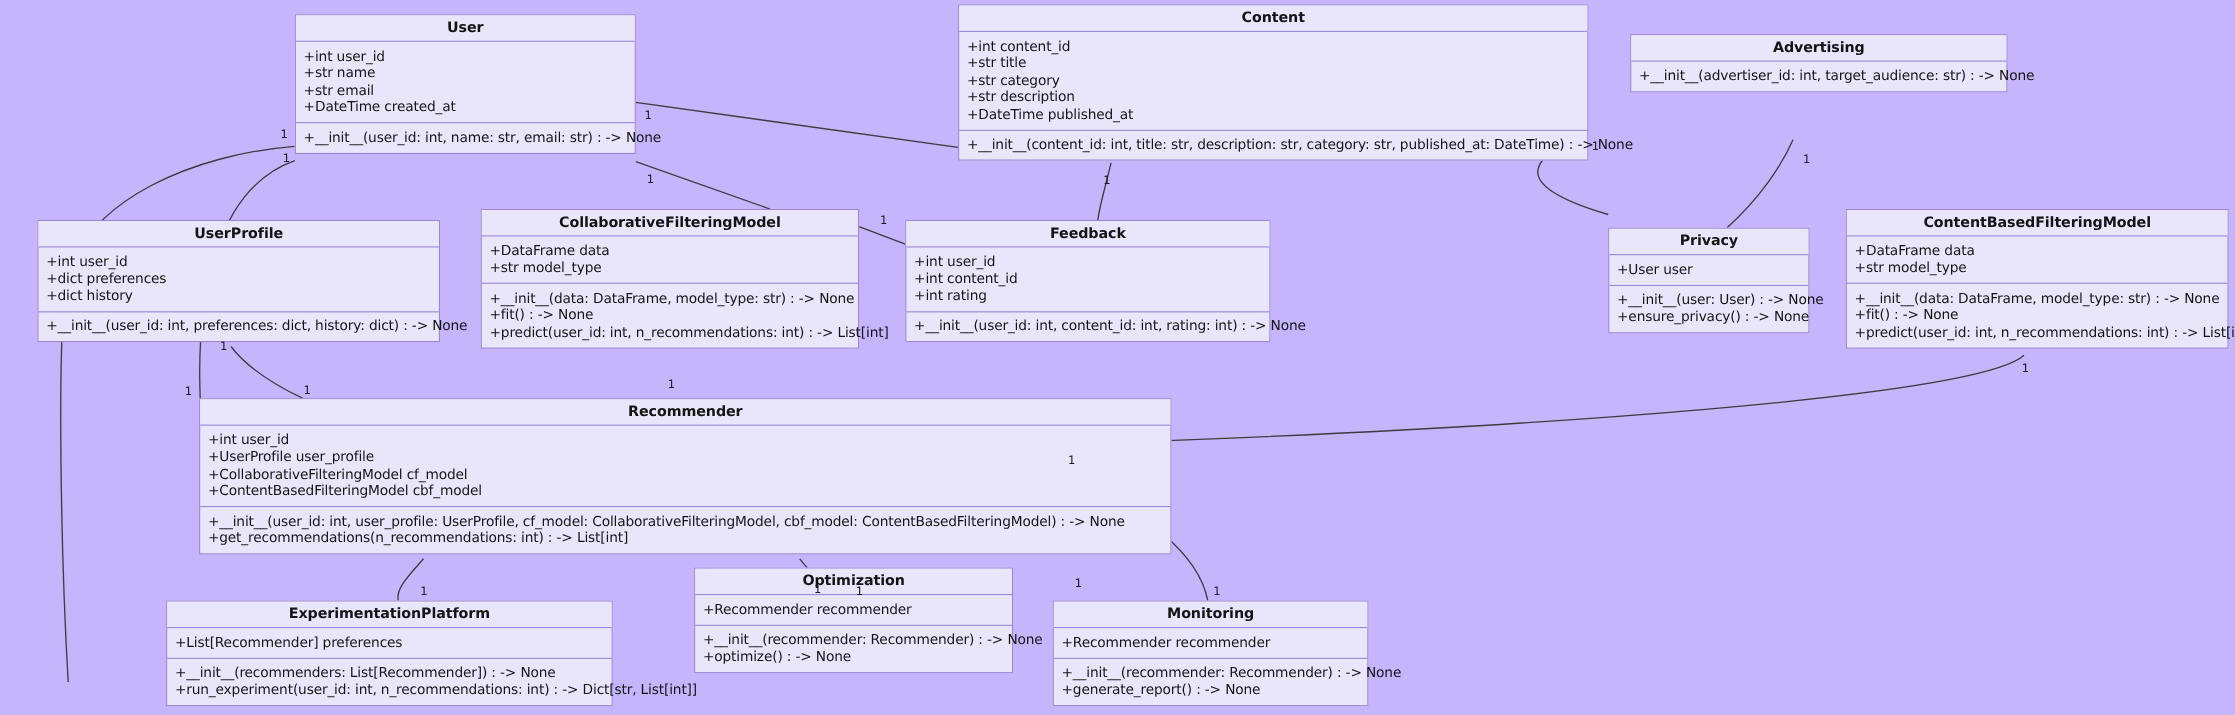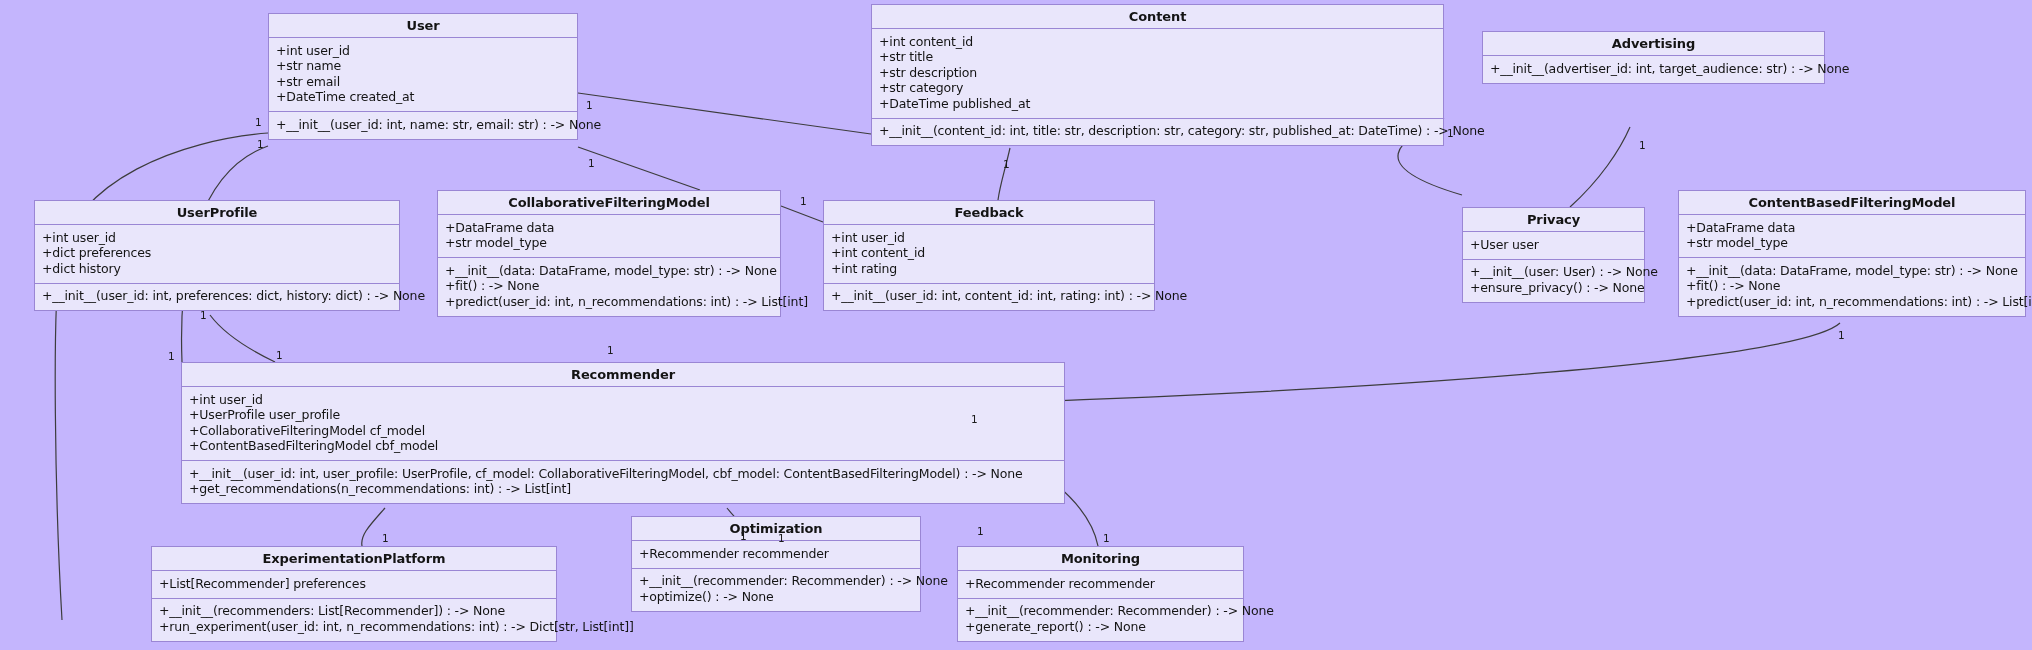--- a/index.html
+++ b/index.html
@@ -100,22 +100,22 @@
         </div>
         <div class="cls-methods">
           <div>+__init__(user_id: int, name: str, email: str) : -&gt; None</div>
         </div>
       </div>
       <div class="uml-class" style="left: 871px; top: 4px; width: 573px;">
         <div class="cls-title">Content</div>
         <div class="cls-attrs">
           <div>+int content_id</div>
           <div>+str title</div>
+          <div>+str category</div>
           <div>+str description</div>
-          <div>+str category</div>
           <div>+DateTime published_at</div>
         </div>
         <div class="cls-methods">
           <div>+__init__(content_id: int, title: str, description: str, category: str, published_at: DateTime) : -&gt; None</div>
         </div>
       </div>
       <div class="uml-class" style="left: 1482px; top: 31px; width: 343px;">
         <div class="cls-title">Advertising</div>
         <div class="cls-methods">
           <div>+__init__(advertiser_id: int, target_audience: str) : -&gt; None</div>

